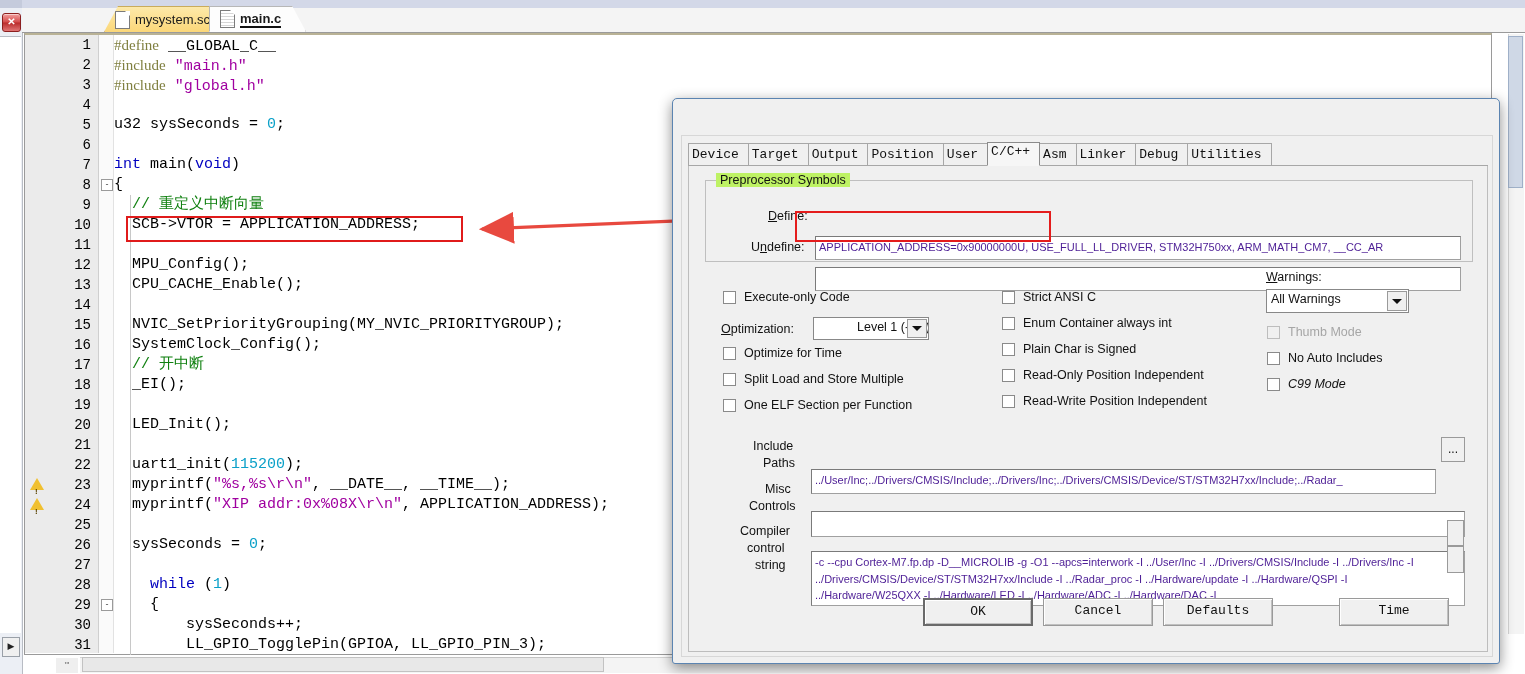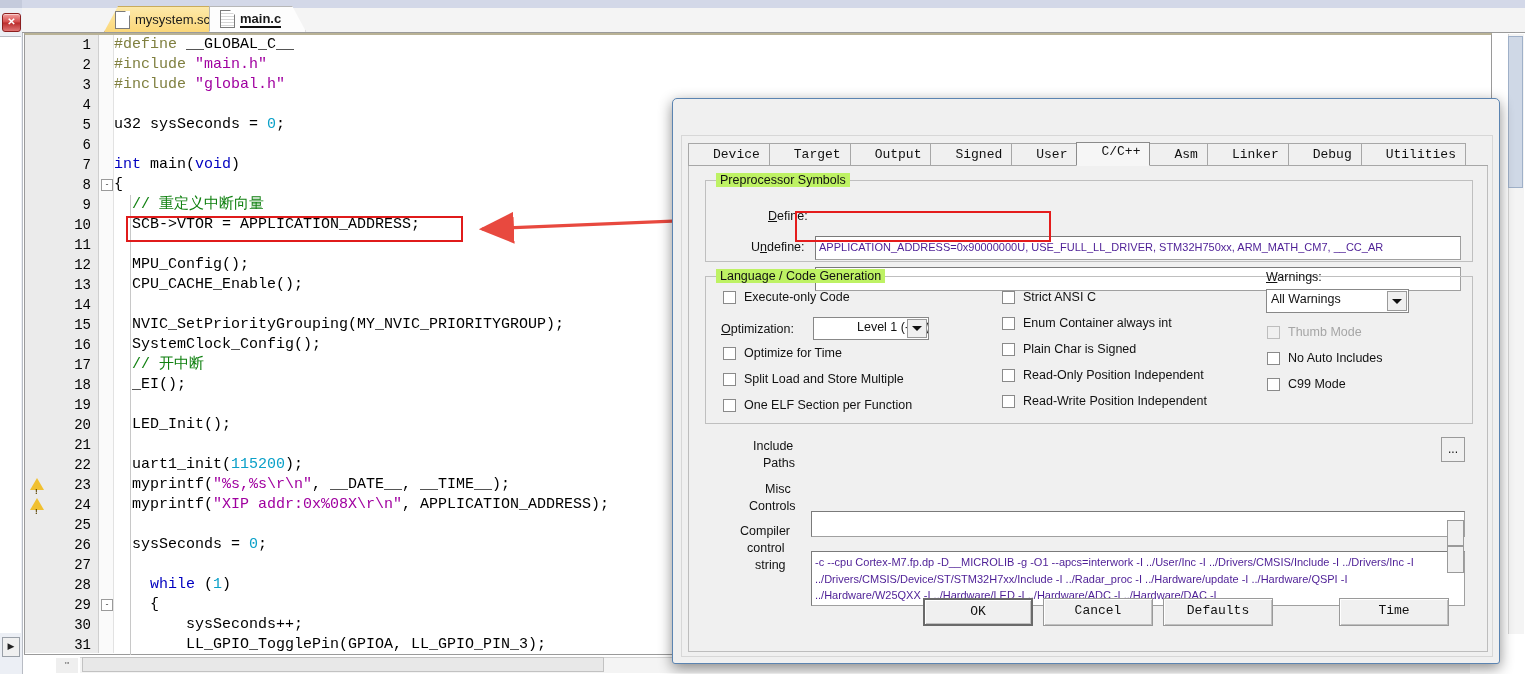--- a/index.html
+++ b/index.html
@@ -78,21 +78,21 @@
   .ctext{position:absolute;left:114px;color:#000;}
   .warn{
     position:absolute;left:30px;top:3px;width:0;height:0;
     border-left:7px solid transparent;border-right:7px solid transparent;border-bottom:12px solid #f0c030;
   }
   .warn:after{content:"!";position:absolute;left:-2px;top:4px;font-size:8px;color:#5a4200;font-family:"Liberation Sans",sans-serif;font-weight:bold;}
   .fold{
     position:absolute;left:101px;top:4px;width:10px;height:10px;border:1px solid #9a9a9a;background:#fff;
     font-size:9px;line-height:8px;text-align:center;color:#444;font-family:"Liberation Sans",sans-serif;
   }
-  .k-pre{color:#7f7f3f;}
+  .k-pre{color:#7f7f3f;font-family:Liberation Serif, serif;}
   .k-str{color:#a000a0;}
   .k-kw{color:#0000c0;}
   .k-num{color:#0aa0c8;}
   .k-cmt{color:#108010;}
   .k-plain{color:#000;}
   .indent-guide{position:absolute;left:130px;top:0;width:1px;height:100%;background:#c8c8c8;}
 
   
   .ed-vscroll{position:absolute;right:1px;top:34px;width:15px;height:600px;background:#f4f4f4;border-left:1px solid #d4d4d4;}
   .ed-vthumb{position:absolute;right:2px;top:36px;width:13px;height:150px;background:#cfd8e6;border:1px solid #9fb0c8;}
@@ -132,21 +132,21 @@
     border:1px solid #8d2020;border-radius:3px;
     color:#fff;font-size:15px;font-weight:bold;line-height:22px;text-align:center;
     box-shadow:inset 0 1px 0 rgba(255,255,255,.55);
   }
 
   .dlg-body{position:absolute;left:8px;top:36px;width:812px;height:522px;background:#f0f0f0;border:1px solid #d7d7d7;box-sizing:border-box;}
 
   
   .dtabs{position:absolute;left:6px;top:6px;height:24px;display:flex;align-items:flex-end;font-family:"Liberation Mono","DejaVu Sans Mono",monospace;font-size:13px;}
   .dtab{
-    padding:3px 9px 4px 24px;border:1px solid #a7a7a7;border-bottom:none;background:#f0f0f0;
+    padding:3px 9px 4px 3px;border:1px solid #a7a7a7;border-bottom:none;background:#f0f0f0;
     margin-right:-1px;color:#111;line-height:15px;text-align:right;
   }
   .dtab.sel{background:#f6f6f6;border:1px solid #8b8b8b;border-bottom:1px solid #f6f6f6;padding-top:1px;padding-bottom:6px;position:relative;z-index:3;}
   .dtabs-underline{position:absolute;left:6px;top:29px;width:800px;height:1px;background:#a7a7a7;}
 
   .dlg-page{position:absolute;left:6px;top:30px;width:800px;height:486px;background:#f0f0f0;border:1px solid #bdbdbd;border-top:none;box-sizing:border-box;}
 
   
   .group{position:absolute;border:1px solid #bfbfbf;box-sizing:border-box;}
   .group-title{position:absolute;top:-8px;left:10px;background:#bef264;padding:0 4px;font-size:12.5px;color:#111;}
@@ -244,44 +244,41 @@
 
 <div class="dialog">
 
 
   <div class="dlg-body">
 
     <div class="dtabs" id="dlg-tabs">
         <div class="dtab"><span>Device</span></div>
         <div class="dtab"><span>Target</span></div>
         <div class="dtab"><span>Output</span></div>
-        <div class="dtab"><span>Signed</span></div>
+        <div class="dtab"><span>Position</span></div>
         <div class="dtab"><span>User</span></div>
         <div class="dtab sel"><span>C/C++</span></div>
         <div class="dtab"><span>Asm</span></div>
         <div class="dtab"><span>Linker</span></div>
         <div class="dtab"><span>Debug</span></div>
         <div class="dtab"><span>Utilities</span></div>
       </div>
     <div class="dtabs-underline"></div>
 
     <div class="dlg-page">
 
       <div class="group" style="left:16px;top:14px;width:768px;height:82px;">
         <span class="group-title">Preprocessor Symbols</span>
       </div>
       <div class="lbl" style="left:79px;top:43px;"><u>D</u>efine:</div>
       <div class="field" style="left:126px;top:38px;width:646px;height:24px;">APPLICATION_ADDRESS=0x90000000U, USE_FULL_LL_DRIVER, STM32H750xx, ARM_MATH_CM7, __CC_AR</div>
 
       <div class="lbl" style="left:62px;top:74px;">U<u>n</u>define:</div>
       <div class="field" style="left:126px;top:69px;width:646px;height:24px;"></div>
 
-      <div class="group" style="left:16px;top:110px;width:768px;height:148px;">
-        <span class="group-title">Language / Code Generation</span>
-      </div>
 
       <div class="cb" style="left:34px;top:125px;"></div>
       <div class="cbl" style="left:55px;top:124px;">Execute-only Code</div>
 
       <div class="lbl" style="left:32px;top:156px;"><u>O</u>ptimization:</div>
       <div class="combo" style="left:124px;top:151px;width:116px;height:23px;padding-left:43px;">
         <span>Level 1 (-O1)</span>
         <span class="arrowbox">
             <i></i>
           </span>
@@ -319,24 +316,25 @@
           </span>
       </div>
 
       <div class="cb dis" style="left:578px;top:160px;"></div>
       <div class="cbl dis" style="left:599px;top:159px;">Thumb Mode</div>
 
       <div class="cb" style="left:578px;top:186px;"></div>
       <div class="cbl" style="left:599px;top:185px;">No Auto Includes</div>
 
       <div class="cb" style="left:578px;top:212px;"></div>
-      <div class="cbl" style="left:599px;top:211px;">C99 Mode</div>
+      <div class="cbl" style="left:599px;top:211px;font-style:italic;">C99 Mode</div>
 
       <div class="lbl" style="left:64px;top:273px;">Include</div>
       <div class="lbl" style="left:74px;top:290px;">Paths</div>
+      <div class="field" style="left:122px;top:271px;width:625px;height:25px;">../User/Inc;../Drivers/CMSIS/Include;../Drivers/Inc;../Drivers/CMSIS/Device/ST/STM32H7xx/Include;../Radar_</div>
       <div class="dots-btn" style="left:752px;top:271px;width:24px;height:25px;line-height:22px;">...</div>
 
       <div class="lbl" style="left:76px;top:316px;">Misc</div>
       <div class="lbl" style="left:60px;top:333px;">Controls</div>
       <div class="field" style="left:122px;top:313px;width:654px;height:26px;"></div>
 
       <div class="lbl" style="left:51px;top:358px;">Compiler</div>
       <div class="lbl" style="left:58px;top:375px;">control</div>
       <div class="lbl" style="left:66px;top:392px;">string</div>
       <div class="field multiline" style="left:122px;top:353px;width:654px;height:55px;padding-right:20px;">-c --cpu Cortex-M7.fp.dp -D__MICROLIB -g -O1 --apcs=interwork -I ../User/Inc -I ../Drivers/CMSIS/Include -I ../Drivers/Inc -I ../Drivers/CMSIS/Device/ST/STM32H7xx/Include -I ../Radar_proc -I ../Hardware/update -I ../Hardware/QSPI -I ../Hardware/W25QXX -I ../Hardware/LED -I ../Hardware/ADC -I ../Hardware/DAC -I</div>

